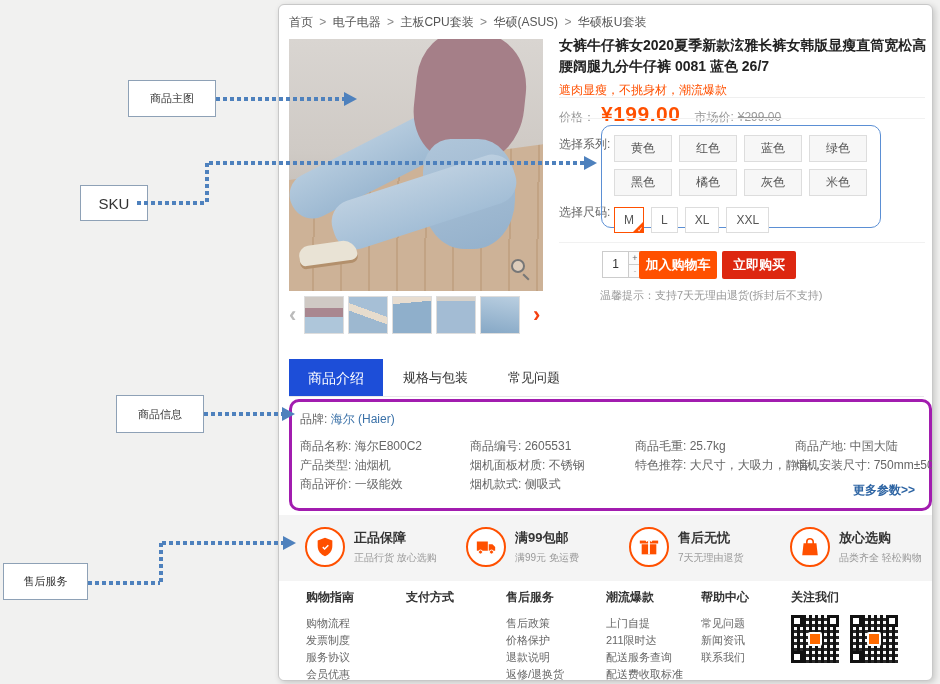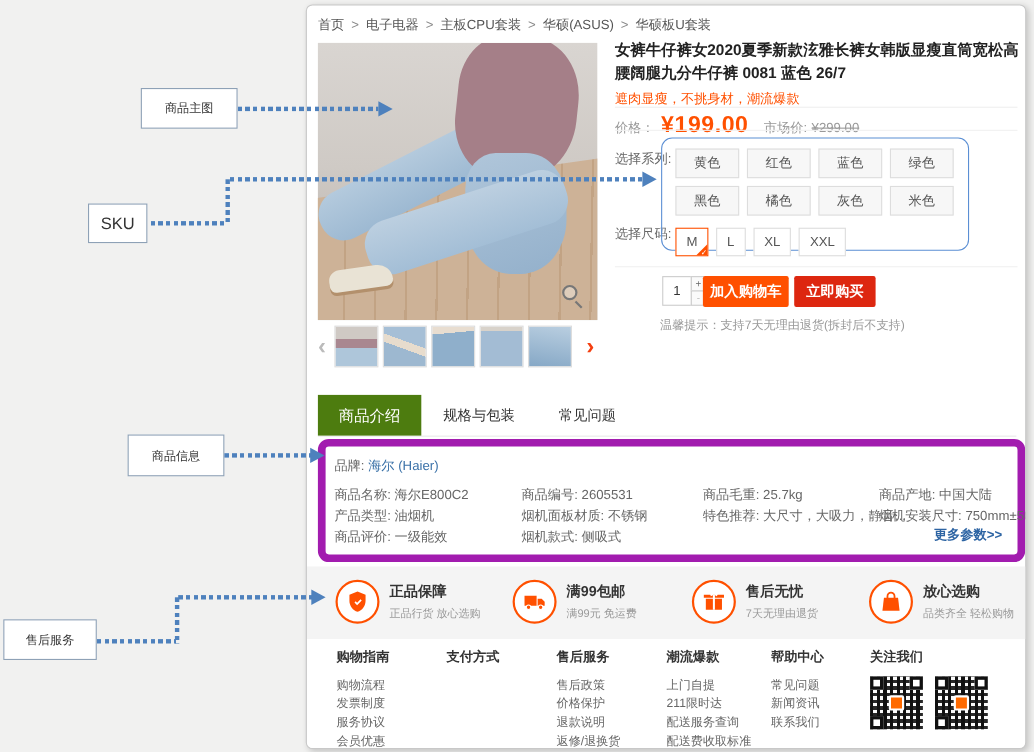--- a/index.html
+++ b/index.html
@@ -79,24 +79,24 @@
   .step.up { top:0; color:#666; }
   .step.down { top:13px; color:#bbb; }
   .btn { position:absolute; top:246px; height:28px; color:#fff; font-size:13px; font-weight:bold; text-align:center; line-height:28px; border-radius:2px; cursor:pointer; }
   .btn-cart { left:360px; width:78px; background:#ff5000; }
   .btn-buy  { left:443px; width:74px; background:#dd2710; }
   .tip { position:absolute; left:321px; top:283px; font-size:11px; color:#999; }
 
   
   .tabs { position:absolute; left:10px; top:354px; width:635px; height:38px; border-bottom:1px solid #e8e8e8; display:flex; align-items:stretch; }
   .tab { font-size:13px; color:#333; padding:0 20px; line-height:38px; cursor:pointer; }
-  .tab.active { background:#4d7c0f; color:#fff; font-size:14px; width:94px; text-align:center; padding:0; }
-
-  
-  .info-box { position:absolute; left:10px; top:394px; width:643px; height:112px; border:7px solid #a21caf; border-radius:10px; }
+  .tab.active { background:#1d4ed8; color:#fff; font-size:14px; width:94px; text-align:center; padding:0; }
+
+  
+  .info-box { position:absolute; left:10px; top:394px; width:643px; height:112px; border:3px solid #a21caf; border-radius:10px; }
   .brand-row { position:absolute; left:8px; top:9px; font-size:12px; color:#666; }
   .brand-link { color:#3a71a8; cursor:pointer; }
   .info-col { position:absolute; top:35px; font-size:12px; color:#666; line-height:19px; white-space:nowrap; }
   .info-col.c1 { left:8px; }  .info-col.c2 { left:178px; }
   .info-col.c3 { left:343px; } .info-col.c4 { left:503px; }
   .more-link { position:absolute; right:14px; bottom:9px; font-size:12px; color:#2d64a3; font-weight:bold; cursor:pointer; }
 
   
   .services { position:absolute; left:0px; top:510px; width:749px; height:66px; background:#f4f4f4; }
   .service { position:absolute; top:12px; display:flex; align-items:center; gap:9px; }
@@ -118,21 +118,21 @@
         repeating-linear-gradient(0deg,rgba(17,17,17,.9) 0 3px,transparent 3px 6px),
         repeating-linear-gradient(90deg,#111 0 3px,#fafafa 3px 6px); }
   .qr i { position:absolute; width:12px; height:12px; border:3px solid #111; background:#fff; }
   .qr i.a { left:0; top:0; } .qr i.b { right:0; top:0; } .qr i.c { left:0; bottom:0; }
   .qr .logo { position:absolute; left:17px; top:17px; width:14px; height:14px; background:#ff6a00; border:2px solid #fff; border-radius:2px; }
 
   
   .ann-box { position:absolute; background:#fff; border:1px solid #8ea1b6; color:#333;
              font-size:11px; display:flex; align-items:center; justify-content:center; }
   .ann-main { left:128px; top:80px; width:88px; height:37px; }
-  .ann-sku  { left:80px;  top:185px; width:54px; height:36px; font-size:15px; }
+  .ann-sku  { left:80px;  top:185px; width:68px; height:36px; font-size:15px; }
   .ann-info { left:116px; top:395px; width:88px; height:38px; }
   .ann-after{ left:3px;   top:563px; width:85px; height:37px; }
   .dash-h { position:absolute; height:4px; background:repeating-linear-gradient(90deg,#4e81bd 0 4px,transparent 4px 7px); }
   .dash-v { position:absolute; width:4px; background:repeating-linear-gradient(180deg,#4e81bd 0 4px,transparent 4px 7px); }
   .arrowhead { position:absolute; width:0; height:0; border-top:7px solid transparent; border-bottom:7px solid transparent; border-left:13px solid #4e81bd; }
   .d1 { left:216px; top:97px;  width:128px; }
   .a1 { left:344px; top:92px; }
   .d2a { left:137px; top:201px; width:69px; }
   .d2b { left:205px; top:163px; height:42px; }
   .d2c { left:209px; top:161px; width:375px; }

